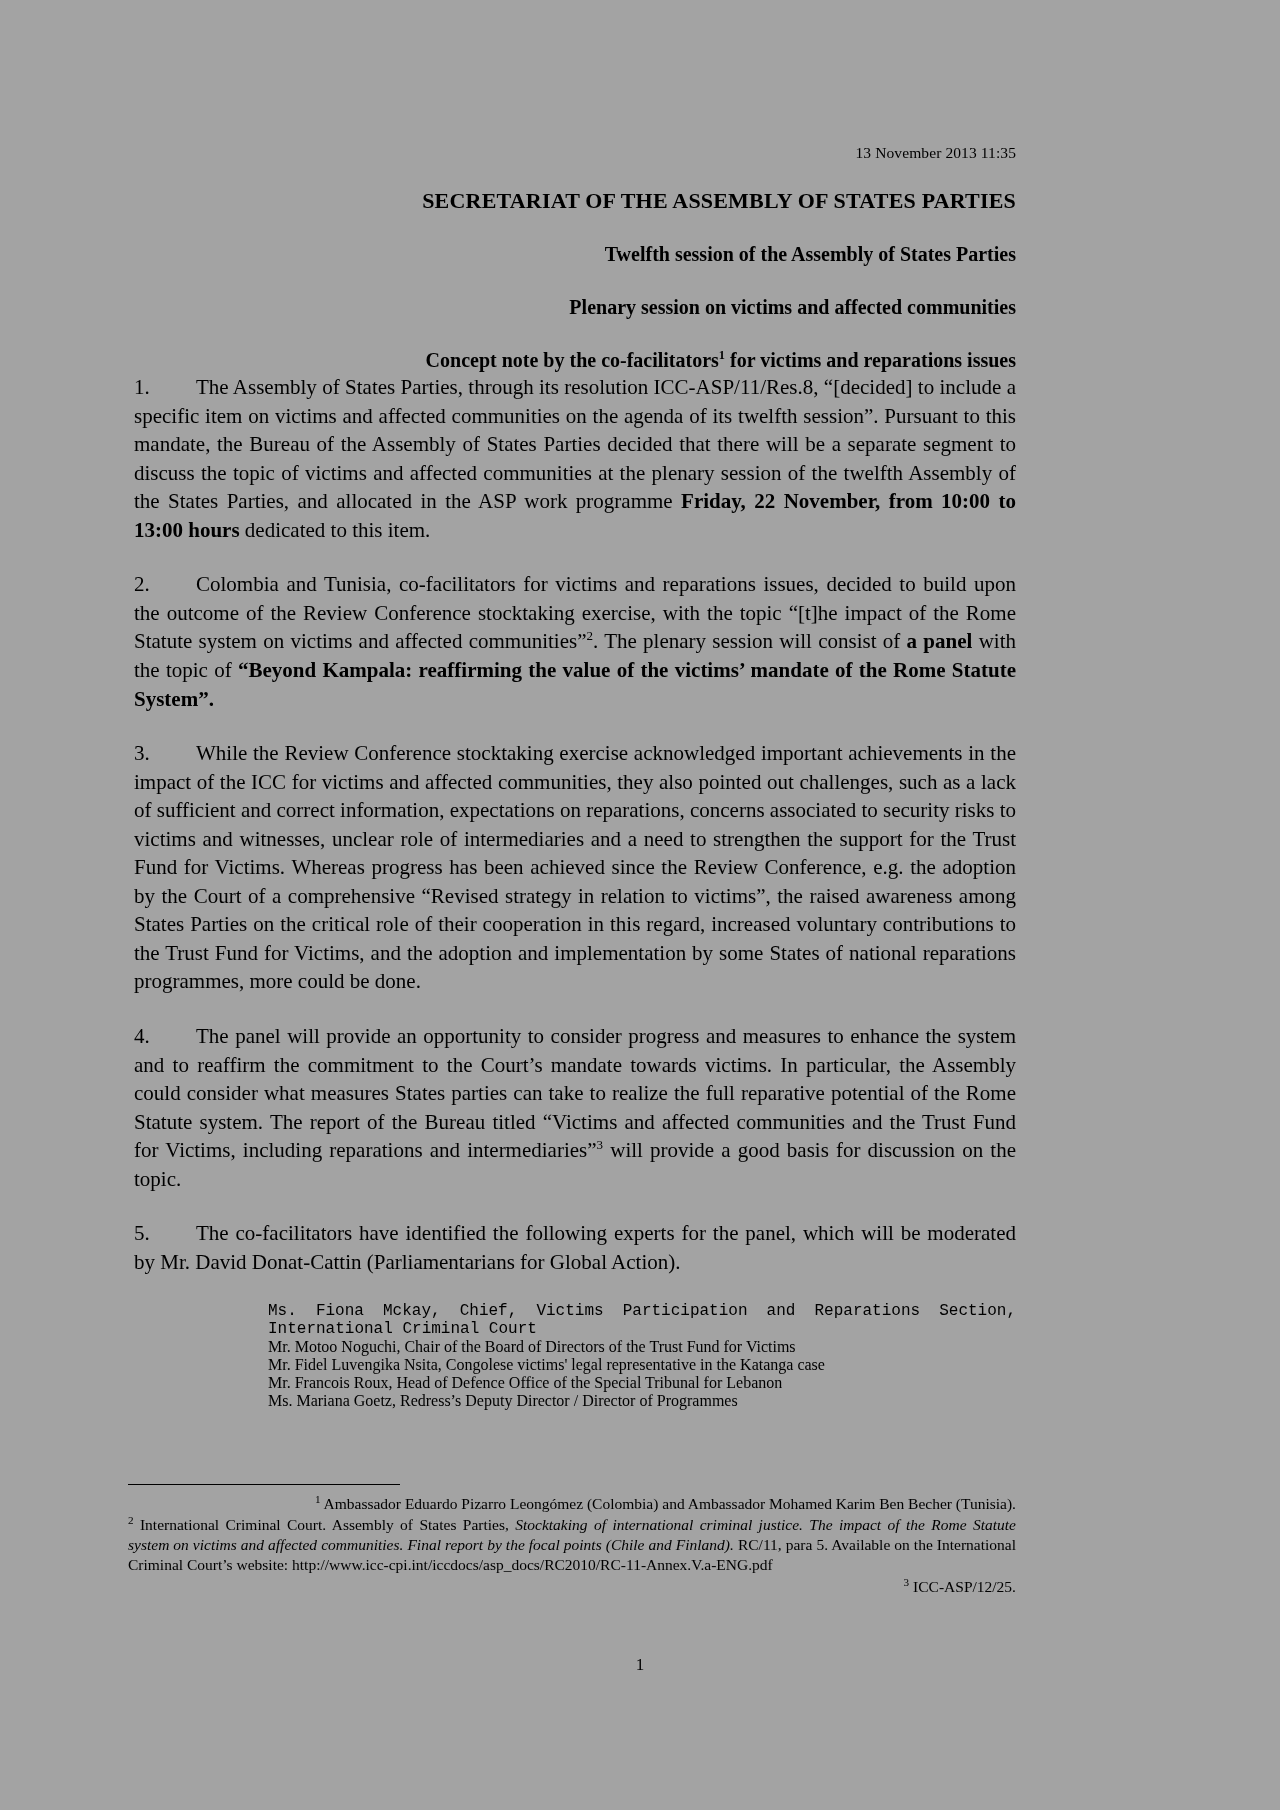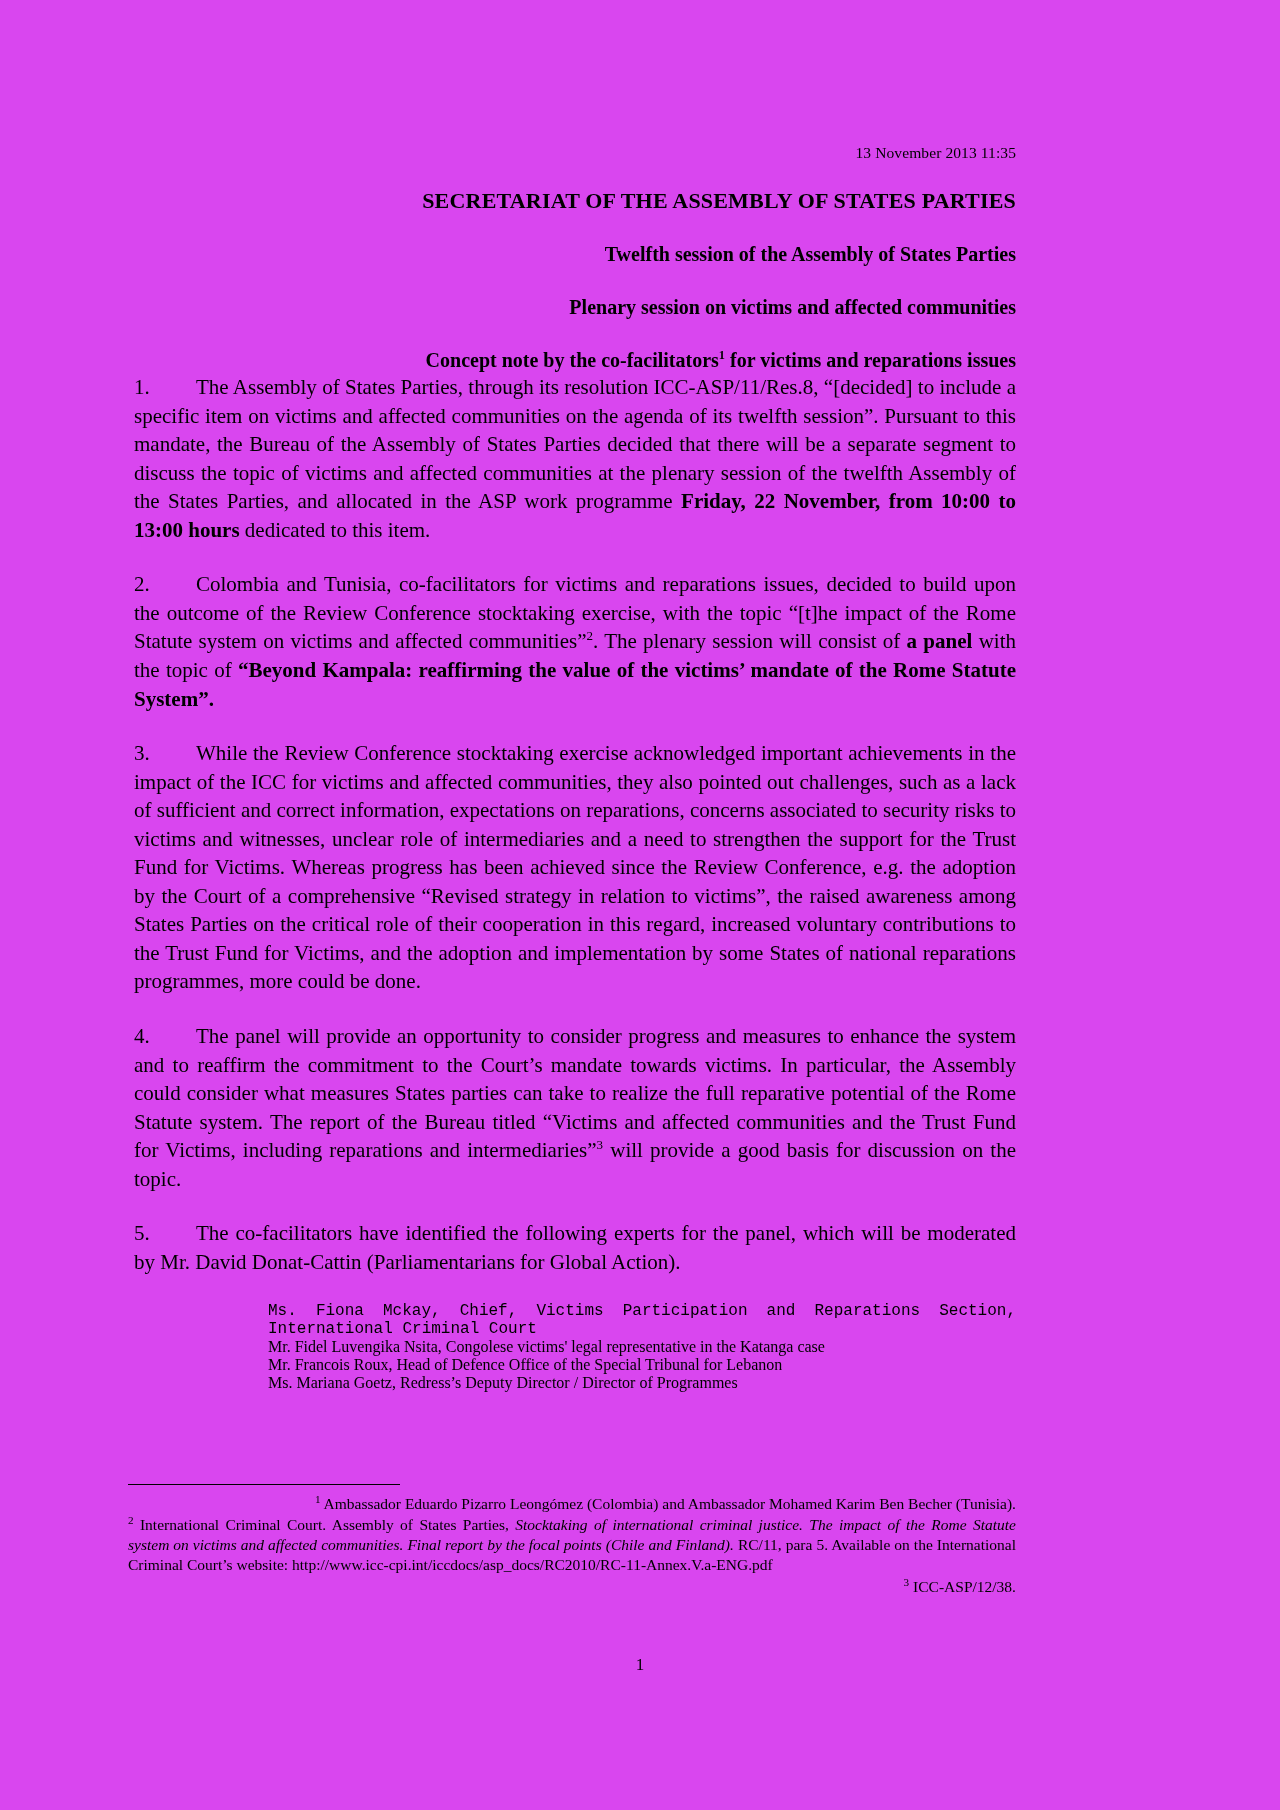--- a/index.html
+++ b/index.html
@@ -14,21 +14,21 @@
     color: #000000;
     position: relative;
     overflow: hidden;
   }
   .page {
     position: relative;
     width: 1280px;
     height: 1810px;
     box-sizing: border-box;
     padding: 0;
-    background: #d946ef;
+    background: #a3a3a3;
   }
   .content {
     position: absolute;
     left: 128px;
     top: 0;
     width: 888px;
   }
 
   .doc-date {
     text-align: right;
@@ -154,32 +154,33 @@
         <p class="para"><span class="num">1.</span><span>The Assembly of States Parties, through its resolution ICC-ASP/11/Res.8, “[decided] to include a specific item on victims and affected communities on the agenda of its twelfth session”. Pursuant to this mandate, the Bureau of the Assembly of States Parties decided that there will be a separate segment to discuss the topic of victims and affected communities at the plenary session of the twelfth Assembly of the States Parties, and allocated in the ASP work programme </span><b>Friday, 22 November, from 10:00 to 13:00 hours</b><span> dedicated to this item.</span></p>
         <p class="para"><span class="num">2.</span><span>Colombia and Tunisia, co-facilitators for victims and reparations issues, decided to build upon the outcome of the Review Conference stocktaking exercise, with the topic “[t]he impact of the Rome Statute system on victims and affected communities”</span><sup class="fn">2</sup><span>. The plenary session will consist of </span><b>a panel</b><span> with the topic of </span><b>“Beyond Kampala: reaffirming the value of the victims’ mandate of the Rome Statute System”.</b></p>
         <p class="para"><span class="num">3.</span><span>While the Review Conference stocktaking exercise acknowledged important achievements in the impact of the ICC for victims and affected communities, they also pointed out challenges, such as a lack of sufficient and correct information, expectations on reparations, concerns associated to security risks to victims and witnesses, unclear role of intermediaries and a need to strengthen the support for the Trust Fund for Victims. Whereas progress has been achieved since the Review Conference, e.g. the adoption by the Court of a comprehensive “Revised strategy in relation to victims”, the raised awareness among States Parties on the critical role of their cooperation in this regard, increased voluntary contributions to the Trust Fund for Victims, and  the adoption and implementation by some States of national reparations programmes, more could be done.</span></p>
         <p class="para"><span class="num">4.</span><span>The panel will provide an opportunity to consider progress and measures to enhance the system and to reaffirm the commitment to the Court’s mandate towards victims. In particular, the Assembly could consider what measures States parties can take to realize the full reparative potential of the Rome Statute system. The report of the Bureau titled “Victims and affected communities and the Trust Fund for Victims, including reparations and intermediaries”</span><sup class="fn">3</sup><span> will provide a good basis for discussion on the topic.</span></p>
         <p class="para"><span class="num">5.</span><span>The co-facilitators have identified the following experts for the panel, which will be moderated by Mr. David Donat-Cattin (Parliamentarians for Global Action).</span></p>
       </div>
 
     <div class="experts-block">
       <div id="experts">
           <div class="expert-item">Ms. Fiona Mckay, Chief, Victims Participation and Reparations Section, International Criminal Court</div>
+          <div class="expert-item-plain">Mr. Motoo Noguchi, Chair of the Board of Directors of the Trust Fund for Victims</div>
           <div class="expert-item-plain">Mr. Fidel Luvengika Nsita, Congolese victims' legal representative in the Katanga case</div>
           <div class="expert-item-plain">Mr. Francois Roux, Head of Defence Office of the Special Tribunal for Lebanon</div>
           <div class="expert-item-plain">Ms. Mariana Goetz, Redress’s Deputy Director / Director of Programmes</div>
         </div>
     </div>
 
   </div>
 
   <div class="footnote-area">
     <hr class="fn-rule">
     <div id="footnotes">
         <div class="footnote fn-tight"><span class="mark">1</span><span> Ambassador Eduardo Pizarro Leongómez (Colombia) and Ambassador Mohamed Karim Ben Becher (Tunisia).</span></div>
         <div class="footnote"><span class="mark">2</span><span> International Criminal Court. Assembly of States Parties, </span><i>Stocktaking of international criminal justice. The impact of the Rome Statute system on victims and affected communities. Final report by the focal points (Chile and Finland).</i><span> RC/11, para 5. Available on the International Criminal Court’s website: http://www.icc-cpi.int/iccdocs/asp_docs/RC2010/RC-11-Annex.V.a-ENG.pdf</span></div>
-        <div class="footnote fn-tight"><span class="mark">3</span><span> ICC-ASP/12/38.</span></div>
+        <div class="footnote fn-tight"><span class="mark">3</span><span> ICC-ASP/12/25.</span></div>
       </div>
   </div>
 
   <div class="page-number">1</div>
 
 </div>
 
 </body></html>

